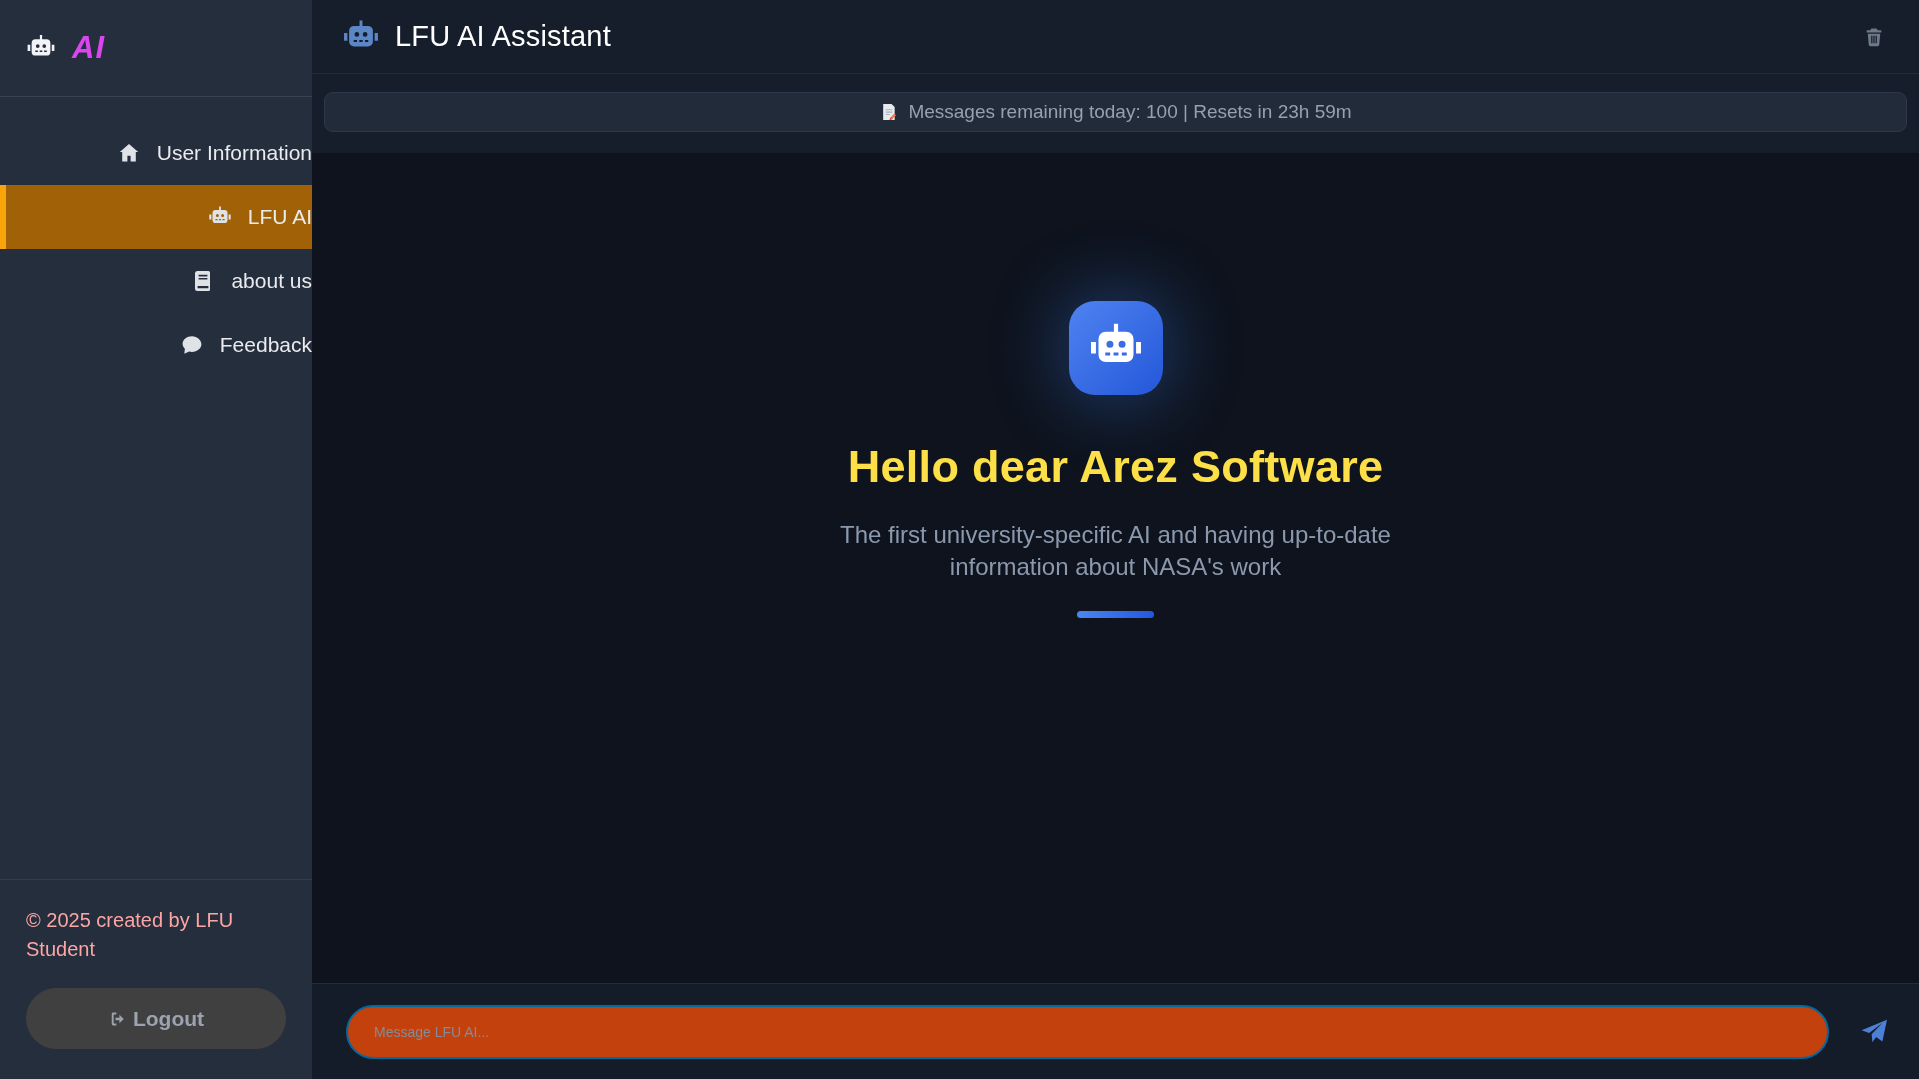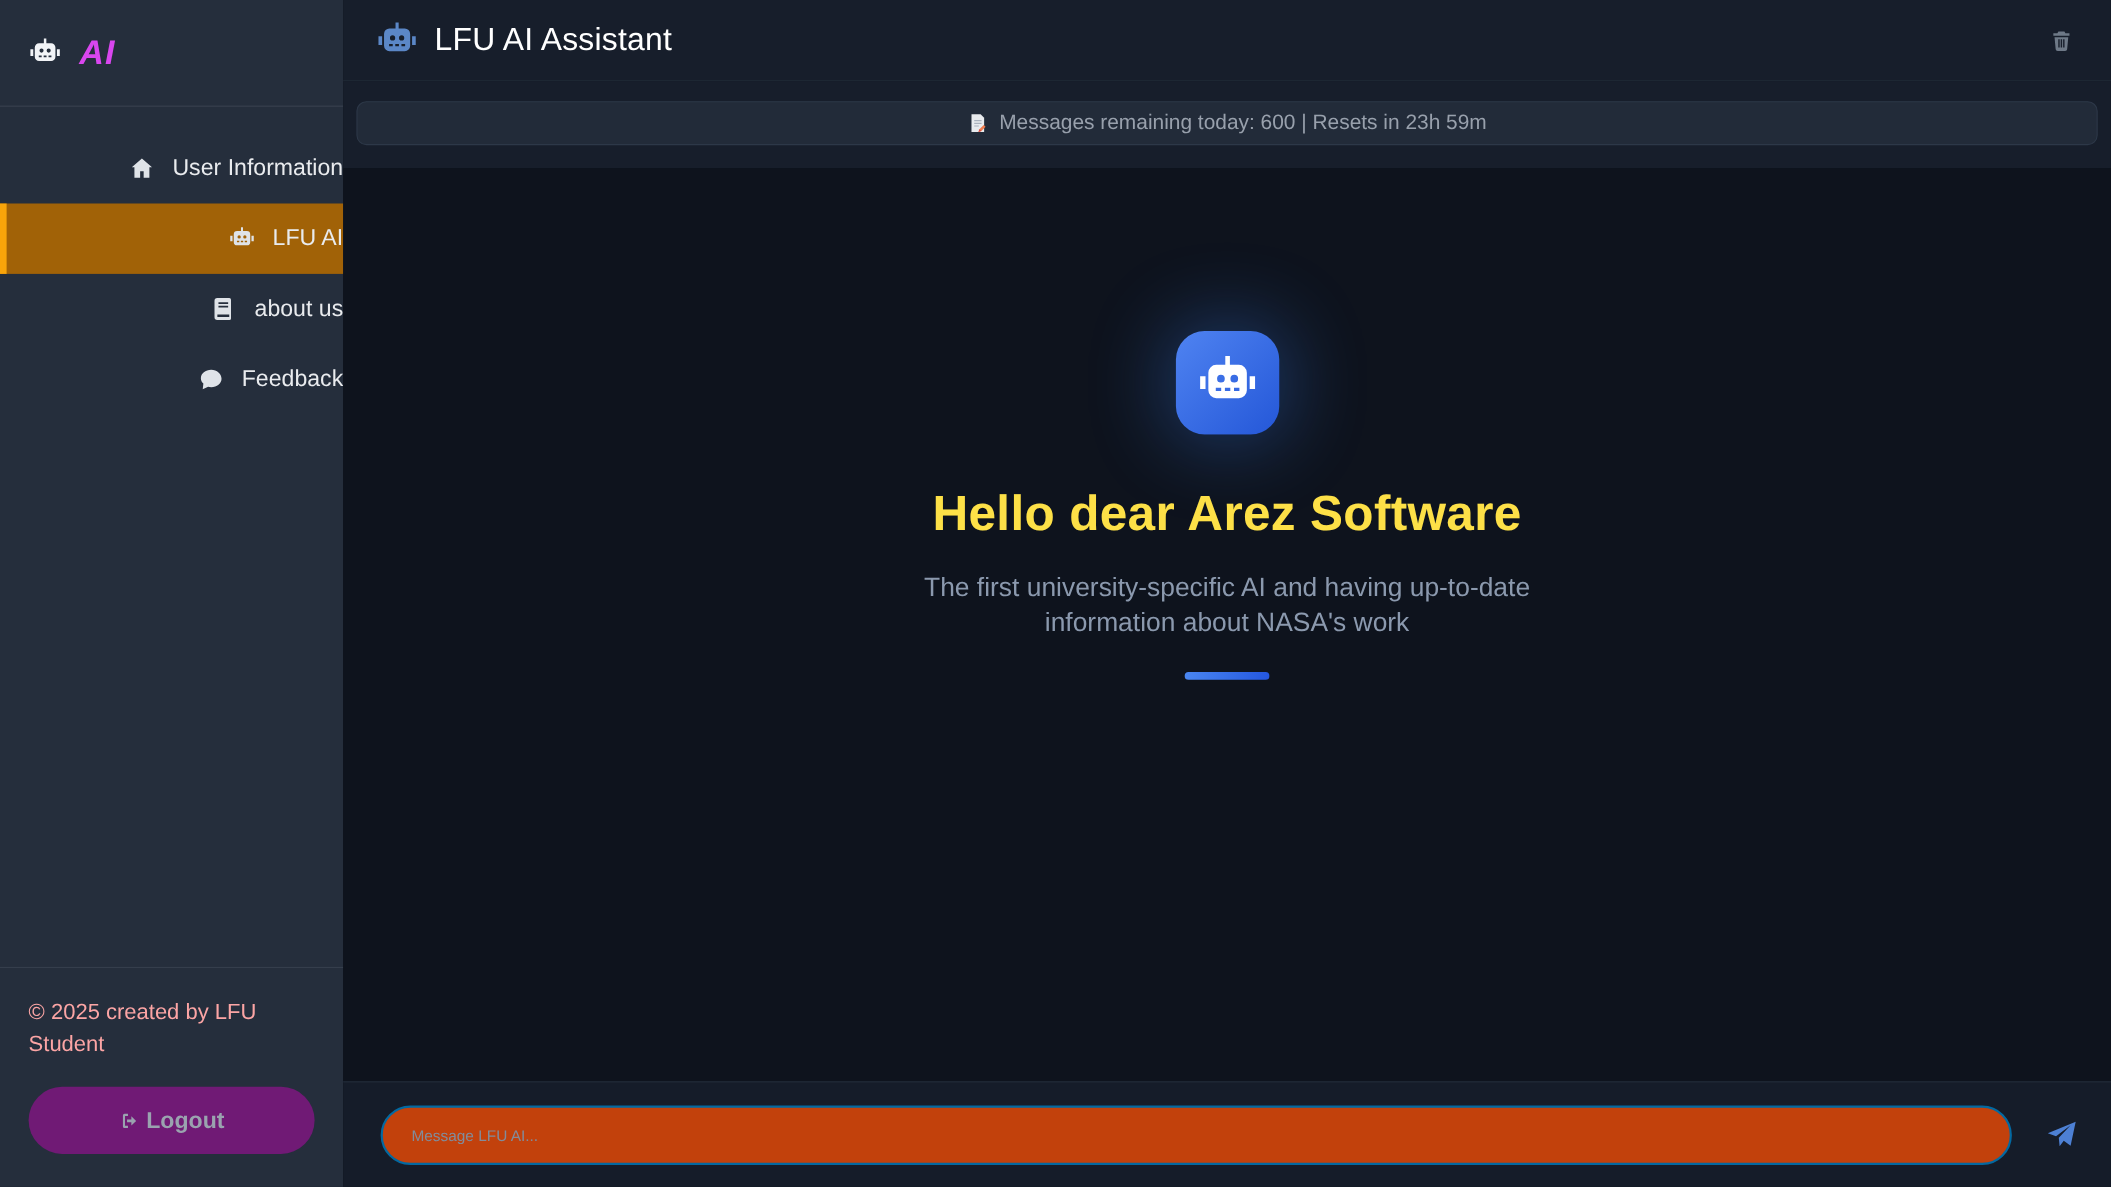--- a/index.html
+++ b/index.html
@@ -11,21 +11,21 @@
   .logo{height:97px;display:flex;align-items:center;gap:16px;padding:0 26px;border-bottom:1px solid #39424f;}
   .logo .robot{width:30px;height:30px;color:#f2f4f7;}
   .logo-text{color:#d946ef;font-size:31px;font-weight:800;font-style:italic;letter-spacing:1px;}
   .nav{flex:1;padding-top:24px;display:flex;flex-direction:column;}
   .nav-item{height:64px;display:flex;align-items:center;gap:16px;padding-left:26px;color:#e9ebee;
     font-size:21px;font-weight:500;cursor:pointer;justify-content:flex-end;}
   .nav-item .icon{width:24px;height:24px;color:#dfe3e8;flex:none;}
   .nav-item.active{background:#a16207;border-left:6px solid var(--accent-amber,#f8a40a);padding-left:20px;}
   .sidebar-footer{border-top:1px solid #353e4c;padding:26px 26px 30px;}
   .copyright{margin:0;color:#fca5a5;font-size:20px;line-height:1.45;}
-  .logout-btn{margin-top:24px;width:100%;height:61px;border:none;border-radius:31px;background:#701a75;
+  .logout-btn{margin-top:24px;width:100%;height:61px;border:none;border-radius:31px;background:#404040;
     color:#9aa3af;font-size:21px;font-weight:600;display:flex;align-items:center;justify-content:center;
     gap:5px;cursor:pointer;}
   .logout-btn .icon{width:20px;height:20px;color:#9aa3af;}
 
   
   .main{flex:1;display:flex;flex-direction:column;min-width:0;}
   .header{height:74px;background:#171e2b;border-bottom:1px solid #222b38;display:flex;align-items:center;
     justify-content:space-between;padding:0 30px;}
   .header-left{display:flex;align-items:center;gap:15px;}
   .header-left .robot{width:38px;height:38px;color:#5b87c7;}
@@ -140,21 +140,21 @@
     </header>
 
     <div class="banner-strip">
       <div class="banner">
         <svg class="memo" viewBox="0 0 24 24">
           <path fill="#e8ebee" d="M5 2.3h10l3.8 3.8v15.6H5z"></path>
           <path fill="#aab2bd" d="M8 8.6h8v1.3H8z M8 11.5h8v1.3H8z M8 14.4h5v1.3H8z"></path>
           <path fill="#ee7c4e" d="M12.6 21.7l1.1-3.2 4.6-4.6 2.1 2.1-4.6 4.6z"></path>
           <path fill="#d64540" d="M12.6 21.7l1.1-3.2 2.1 2.1z"></path>
         </svg>
-        <span>Messages remaining today: 600 | Resets in 23h 59m</span>
+        <span>Messages remaining today: 100 | Resets in 23h 59m</span>
       </div>
     </div>
 
     <div class="chat-area">
       <div class="big-icon">
         <svg class="robot" viewBox="0 0 24 24">
             <use href="#robot-path"></use>
           </svg>
       </div>
       <h2 class="welcome-heading">Hello dear Arez Software</h2>

